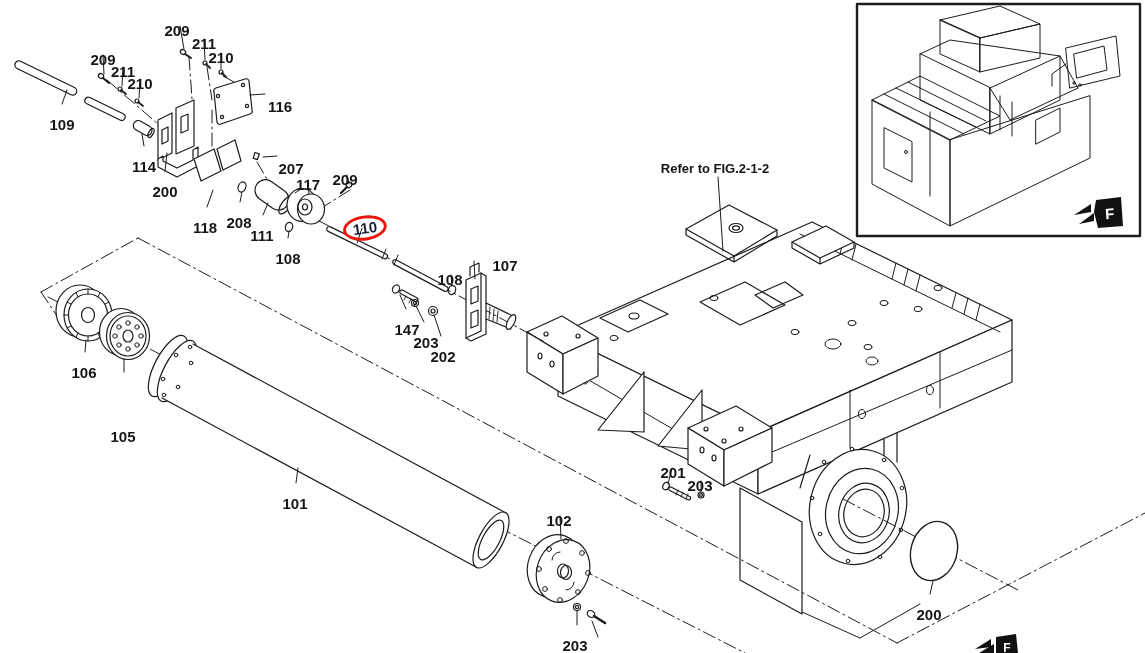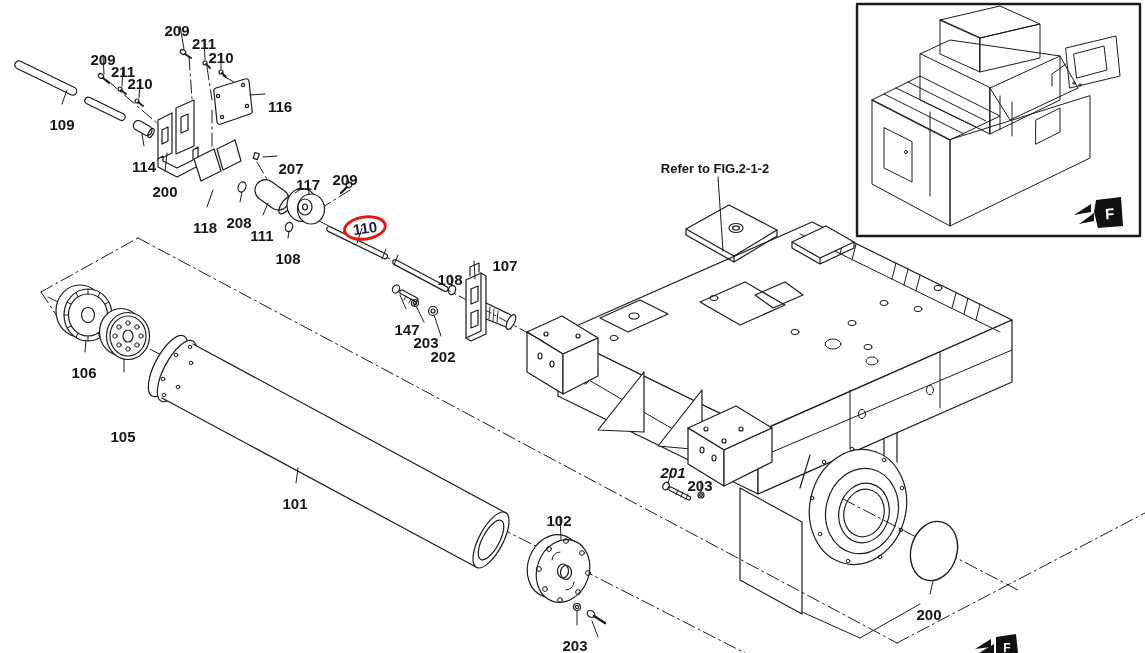--- a/index.html
+++ b/index.html
@@ -442,21 +442,21 @@
       <span class="part-label circled" style="left: 365px; top: 216px;">110</span>
       <span class="part-label" style="left: 450px; top: 267px;">108</span>
       <span class="part-label" style="left: 473px; top: 253px; margin-left: 32px;">107</span>
       <span class="part-label" style="left: 407px; top: 317px;">147</span>
       <span class="part-label" style="left: 426px; top: 330px;">203</span>
       <span class="part-label" style="left: 443px; top: 344px;">202</span>
       <span class="part-label" style="left: 84px; top: 360px;">106</span>
       <span class="part-label" style="left: 123px; top: 380px; margin-top: 44px;">105</span>
       <span class="part-label" style="left: 295px; top: 491px;">101</span>
       <span class="part-label" style="left: 559px; top: 508px;">102</span>
-      <span class="part-label" style="left: 673px; top: 460px; font-style: italic;">201</span>
+      <span class="part-label" style="left: 673px; top: 460px;">201</span>
       <span class="part-label" style="left: 700px; top: 473px;">203</span>
       <span class="part-label" style="left: 575px; top: 633px;">203</span>
       <span class="part-label" style="left: 600px; top: 645px;">206</span>
       <span class="part-label" style="left: 929px; top: 602px;">200</span>
     </div>
 <div class="refer-note" style="left: 715px; top: 168px;">Refer to FIG.2-1-2</div>
 
 </div>
 
 </body></html>

